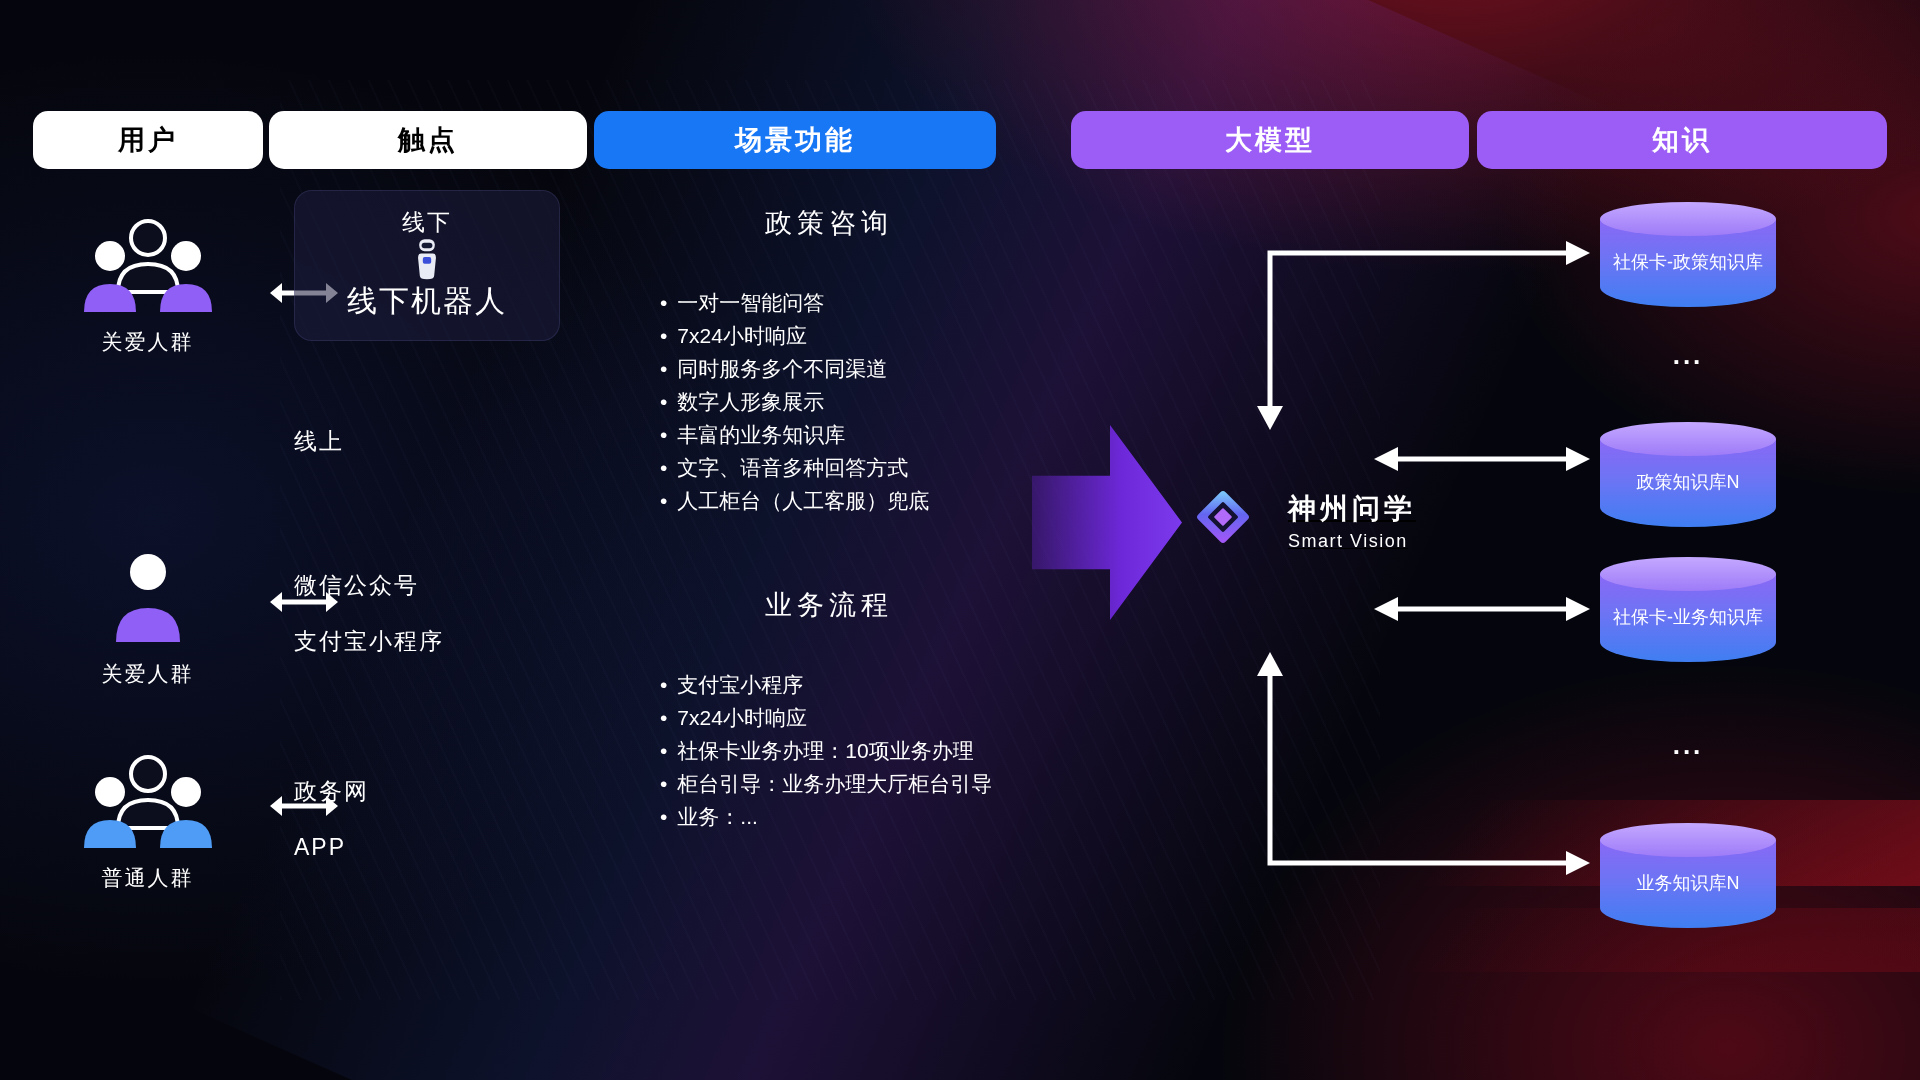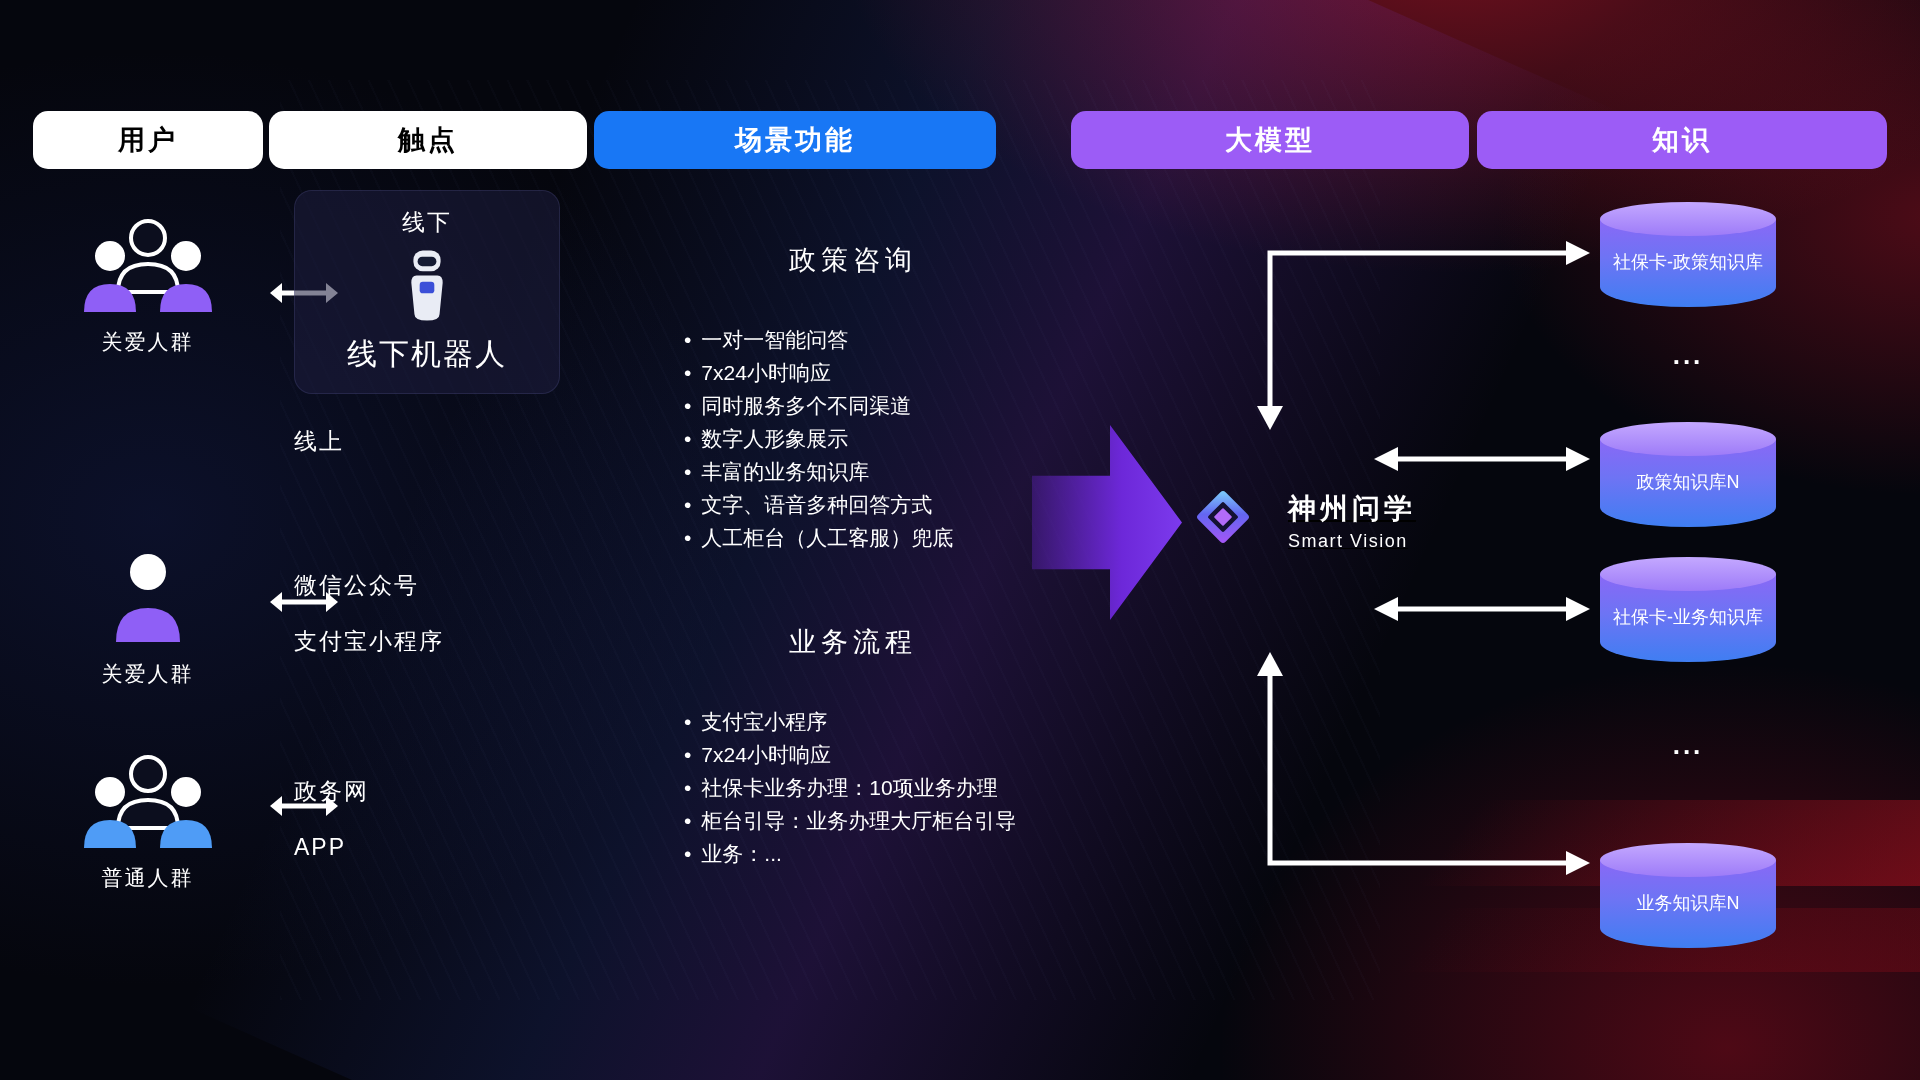--- a/index.html
+++ b/index.html
@@ -40,34 +40,34 @@
   .hdr-blue{ background:#1877f5; color:#fff; }
   .hdr-purple{ background:#9c5cf6; color:#fff; }
 
   .user-block{ position:absolute; width:215px; text-align:center; z-index:3; }
   .user-label{ color:#fff; font-size:21px; letter-spacing:2px; margin-top:8px; }
   .icon-purple{ color:#8f5ff6; }
   .icon-blue{ color:#4f9cf6; }
   .swap-arrow{ position:absolute; z-index:3; }
 
   .offline-card{
-    position:absolute; left:294px; top:190px; width:266px; height:204px; z-index:3;
+    position:absolute; left:294px; top:190px; width:266px; height:151px; z-index:3;
     background:rgba(30,30,62,.55); border:1px solid rgba(130,130,210,.16); border-radius:18px;
     display:flex; flex-direction:column; align-items:center; justify-content:space-between;
     padding:16px 0 18px;
   }
   .card-title,.card-sub{ color:#fff; letter-spacing:2px; }
   .card-title{ font-size:23px; }
   .card-sub{ font-size:30px; }
   .touch-label{
     position:absolute; left:294px; width:266px; z-index:3;
     color:#fff; font-size:23px; letter-spacing:2px;
   }
 
-  .scene-section{ position:absolute; left:618px; width:470px; z-index:3;margin-top:37px; }
+  .scene-section{ position:absolute; left:594px; width:470px; z-index:3; }
   .scene-title{ text-align:center; color:#fff; font-size:27px; letter-spacing:5px; line-height:34px; }
   .bullets{ margin:46px 0 0 66px; }
   .b{ display:flex; color:#fff; font-size:21px; line-height:33px; }
   .b .dot{ margin-right:10px; }
 
   .flow-arrow{
     position:absolute; left:1032px; top:425px; width:150px; height:195px; z-index:2;
     background:linear-gradient(90deg, rgba(76,29,149,.55), #6d28d9 60%, #7c3aed);
     clip-path:polygon(0 26%, 52% 26%, 52% 0, 100% 50%, 52% 100%, 52% 74%, 0 74%);
   }
@@ -281,19 +281,19 @@
     <div class="db-top"></div>
     <div class="db-body"></div>
     <div class="db-label">政策知识库N</div>
   </div>
   <div class="db" style="top:557px">
     <div class="db-top"></div>
     <div class="db-body"></div>
     <div class="db-label">社保卡-业务知识库</div>
   </div>
   <div class="db-ellipsis" style="top:730px">...</div>
-  <div class="db" style="top:843px">
+  <div class="db" style="top:823px">
     <div class="db-top"></div>
     <div class="db-body"></div>
     <div class="db-label">业务知识库N</div>
   </div>
 
 </div>
 
 </body></html>

